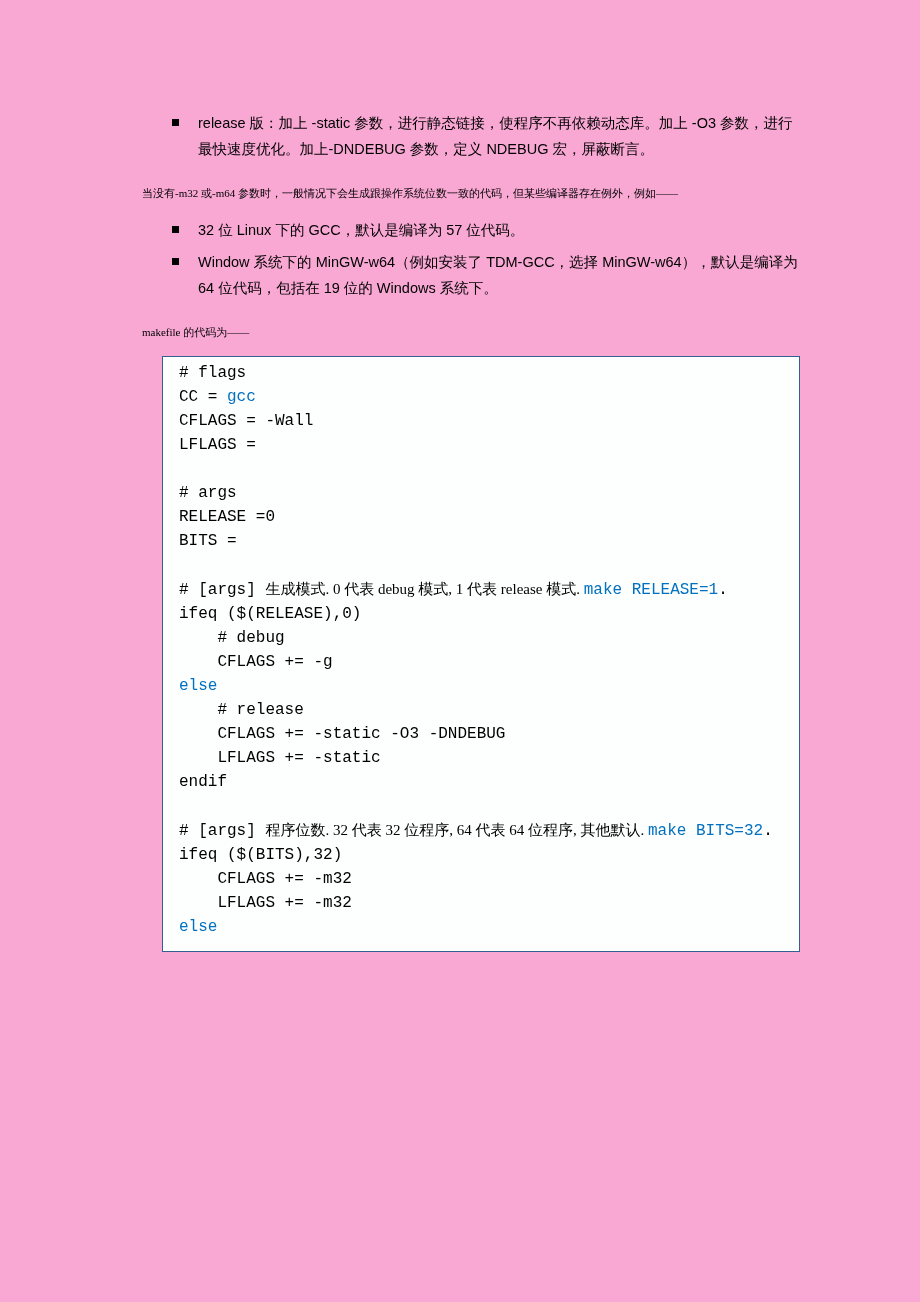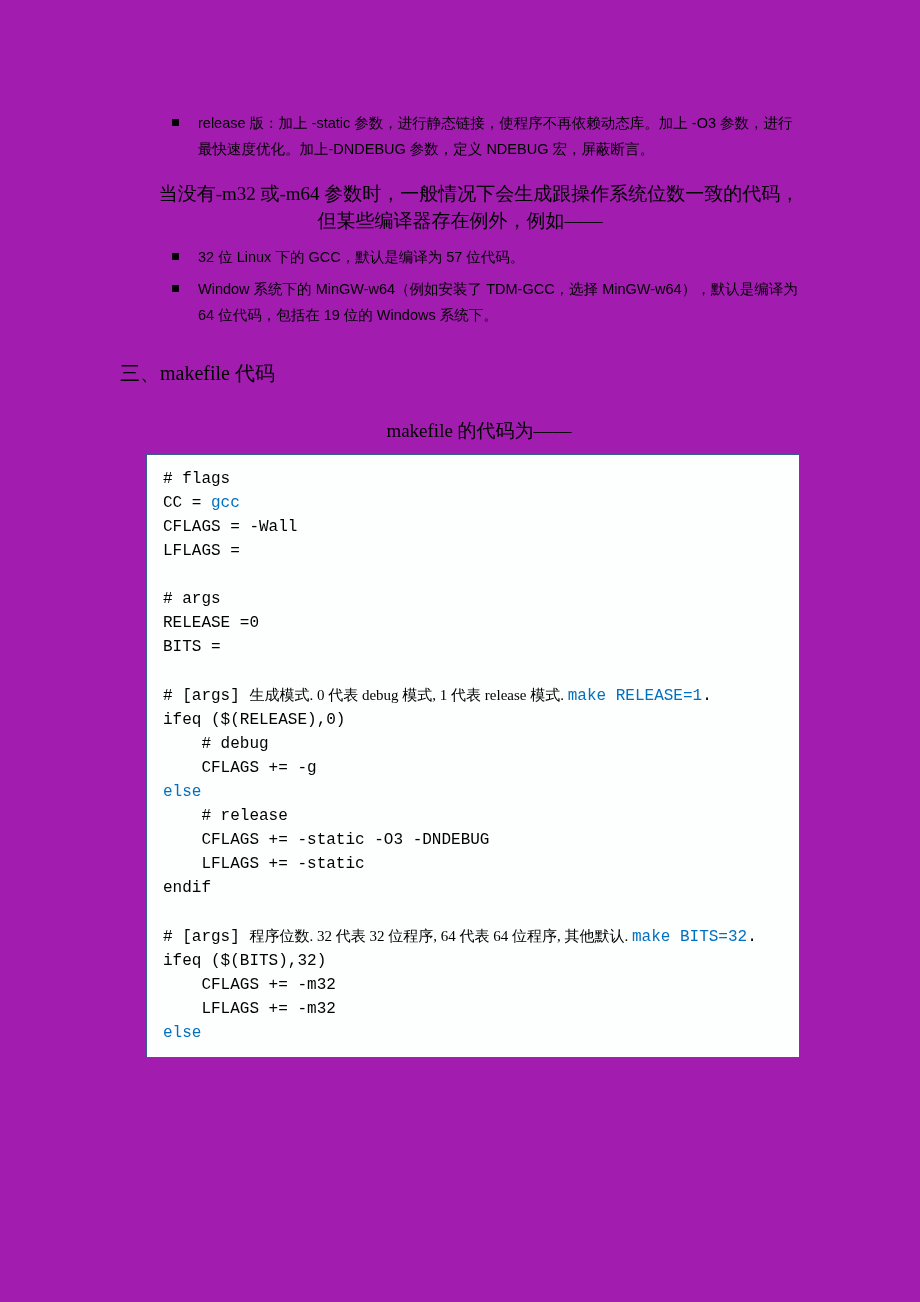--- a/index.html
+++ b/index.html
@@ -7,21 +7,21 @@
     padding: 0;
     background: #ffffff;
     font-family: "SimSun", "宋体", serif;
     color: #000;
   }
   .page {
     width: 920px;
     min-height: 1302px;
     box-sizing: border-box;
     padding: 110px 120px 80px 120px;
-    background: #a21caf;
+    background: #f9a8d4;
   }
   .bullet-list {
     margin: 0 0 18px 0;
     padding: 0;
     list-style: none;
   }
   .bullet-list li {
     position: relative;
     padding-left: 34px;
     margin: 0 0 6px 44px;
@@ -33,37 +33,36 @@
     content: "";
     position: absolute;
     left: 8px;
     top: 9px;
     width: 7px;
     height: 7px;
     background: #000;
     border-radius: 0;
   }
   .para {
-    font-size: 19px;
+    font-size: 11px;
     line-height: 27px;
     margin: 6px 0 10px 0;
     text-indent: 2em;
-    text-align: center;
   }
   h2.section {
     font-family: "SimHei", "黑体", "SimSun", serif;
     font-weight: normal;
     font-size: 20px;
     margin: 32px 0 30px 0;
   }
   .codebox {
-    margin: 10px 0 0 26px;
+    margin: 10px 0 0 42px;
     border: 1.5px solid #365f91;
     background: #fdfefe;
-    padding: 12px 16px 12px 16px;
+    padding: 4px 16px 12px 16px;
     box-sizing: border-box;
   }
   .codebox pre {
     margin: 0;
     font-family: Consolas, "Courier New", monospace;
     font-size: 16px;
     line-height: 24px;
     white-space: pre-wrap;
     word-break: break-all;
     color: #000;
@@ -83,21 +82,20 @@
     <li>release 版：加上 -static 参数，进行静态链接，使程序不再依赖动态库。加上 -O3 参数，进行最快速度优化。加上-DNDEBUG 参数，定义 NDEBUG 宏，屏蔽断言。</li>
   </ul>
 
   <p class="para">当没有-m32 或-m64 参数时，一般情况下会生成跟操作系统位数一致的代码，但某些编译器存在例外，例如——</p>
 
   <ul class="bullet-list">
     <li>32 位 Linux 下的 GCC，默认是编译为 57 位代码。</li>
     <li>Window 系统下的 MinGW-w64（例如安装了 TDM-GCC，选择 MinGW-w64），默认是编译为 64 位代码，包括在 19 位的 Windows 系统下。</li>
   </ul>
 
-  <h2 class="section">三、makefile 代码</h2>
 
   <p class="para">makefile 的代码为——</p>
 
   <div class="codebox">
 <pre><span># flags</span>
 <span>CC = </span><span class="kw">gcc</span>
 <span>CFLAGS = -Wall</span>
 <span>LFLAGS =</span>
 <span></span>
 <span># args</span>

